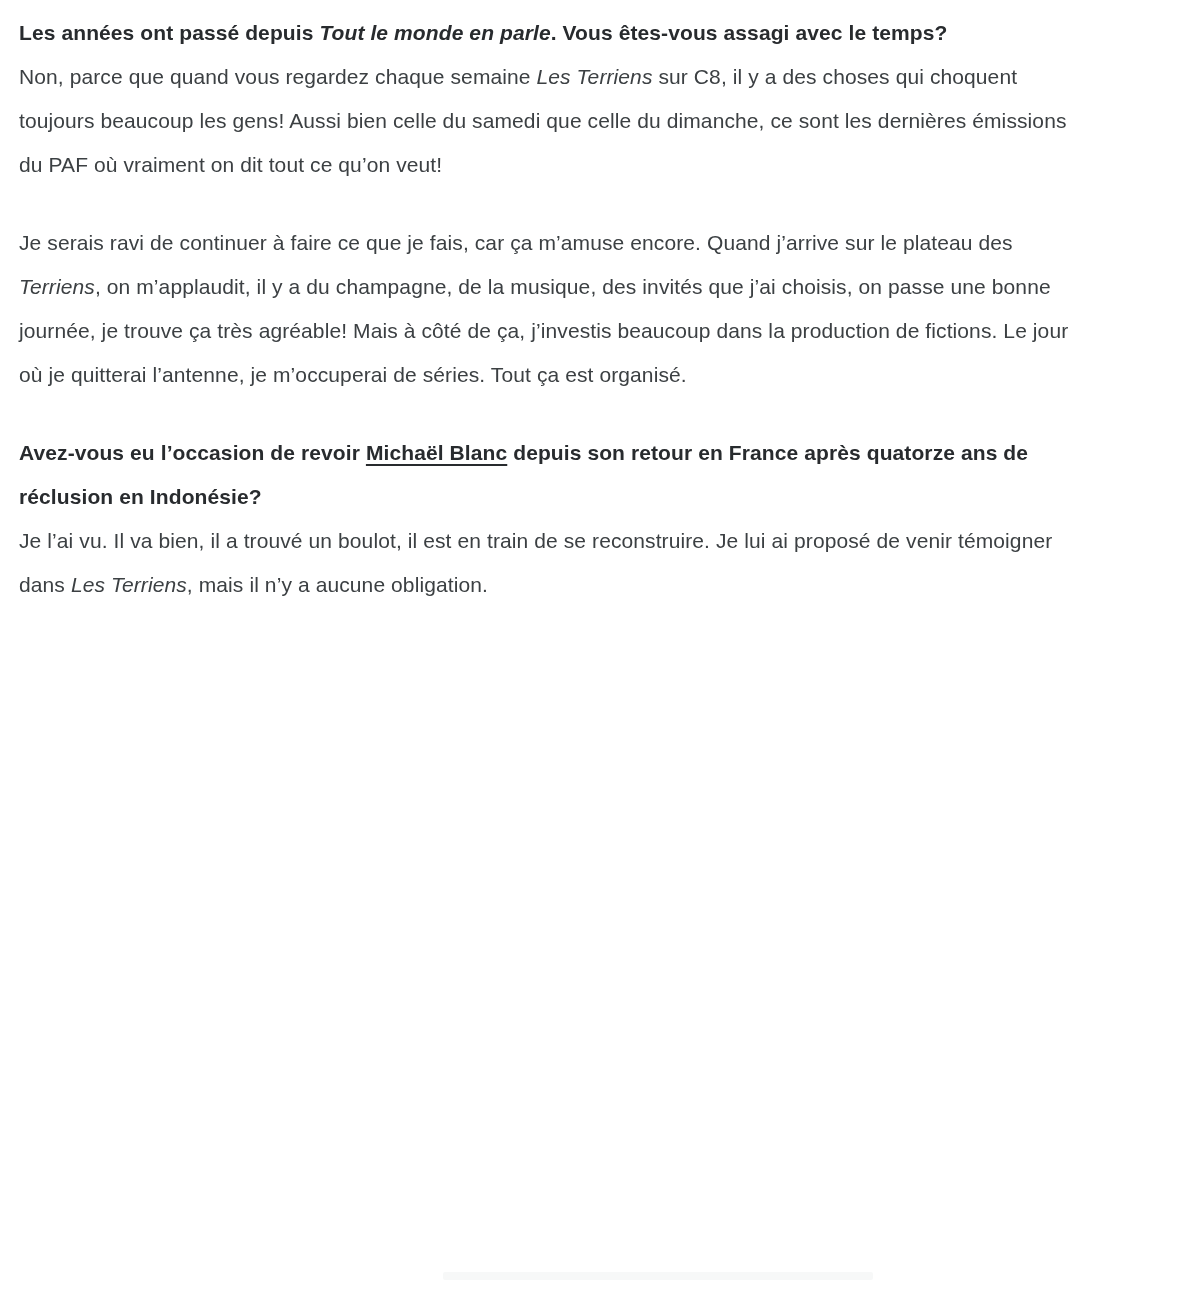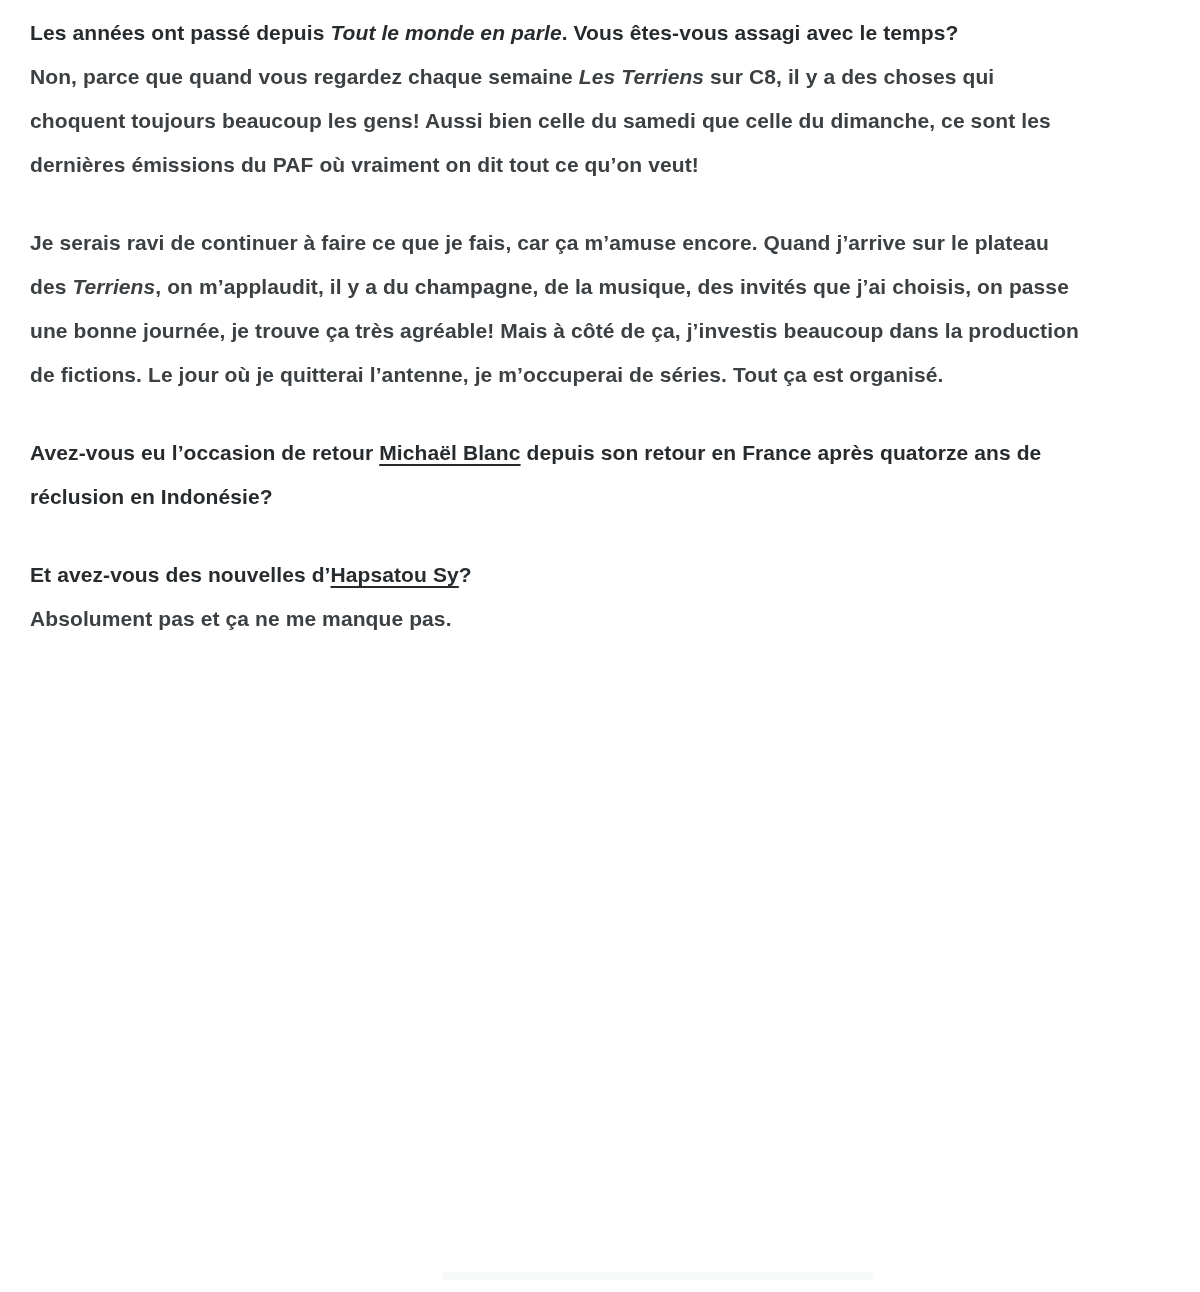--- a/index.html
+++ b/index.html
@@ -19,30 +19,30 @@
     position: absolute;
     left: 18px;
     top: 11px;
     width: 1068px;
     font-size: 21px;
     line-height: 44px;
     letter-spacing: 0.1px;
     color: #3c4043;
   }
   .qa-block {
-    margin: 0 0 34px 12px;
+    margin: 0 0 34px 1px;
   }
   .question {
     margin: 0;
     font-weight: 700;
     color: #282b2e;
   }
   .answer {
     margin: 0;
-    font-weight: 700;
+    font-weight: 400;
   }
   .italic {
     font-style: italic;
   }
   a.inline-link {
     color: inherit;
     text-decoration: underline;
     text-decoration-thickness: 2px;
     text-underline-offset: 4px;
     cursor: pointer;
@@ -65,26 +65,23 @@
   <section class="qa-block">
     <p class="question"><span>Les années ont passé depuis </span><span class="italic">Tout le monde en parle</span><span>. Vous êtes-vous assagi avec le temps?</span></p>
     <p class="answer"><span>Non, parce que quand vous regardez chaque semaine </span><span class="italic">Les Terriens</span><span> sur C8, il y a des choses qui choquent toujours beaucoup les gens! Aussi bien celle du samedi que celle du dimanche, ce sont les dernières émissions du PAF où vraiment on dit tout ce qu’on veut!</span></p>
   </section>
 
   <section class="qa-block">
     <p class="answer"><span>Je serais ravi de continuer à faire ce que je fais, car ça m’amuse encore. Quand j’arrive sur le plateau des </span><span class="italic">Terriens</span><span>, on m’applaudit, il y a du champagne, de la musique, des invités que j’ai choisis, on passe une bonne journée, je trouve ça très agréable! Mais à côté de ça, j’investis beaucoup dans la production de fictions. Le jour où je quitterai l’antenne, je m’occuperai de séries. Tout ça est organisé.</span></p>
   </section>
 
   <section class="qa-block">
-    <p class="question"><span>Avez-vous eu l’occasion de retour </span><a class="inline-link" href="#">Michaël Blanc</a><span> depuis son retour en France après quatorze ans de réclusion en Indonésie?</span></p>
+    <p class="question"><span>Avez-vous eu l’occasion de revoir </span><a class="inline-link" href="#">Michaël Blanc</a><span> depuis son retour en France après quatorze ans de réclusion en Indonésie?</span></p>
+    <p class="answer"><span>Je l’ai vu. Il va bien, il a trouvé un boulot, il est en train de se reconstruire. Je lui ai proposé de venir témoigner dans </span><span class="italic">Les Terriens</span><span>, mais il n’y a aucune obligation.</span></p>
   </section>
 
-  <section class="qa-block">
-    <p class="question"><span>Et avez-vous des nouvelles d’</span><a class="inline-link" href="#">Hapsatou Sy</a><span>?</span></p>
-    <p class="answer"><span>Absolument pas et ça ne me manque pas.</span></p>
-  </section>
 
   <section class="qa-block">
   </section>
 
 </article>
 
 <div class="bottom-bar" style="background-color: rgb(247, 248, 248);"></div>
 
 </body></html>

